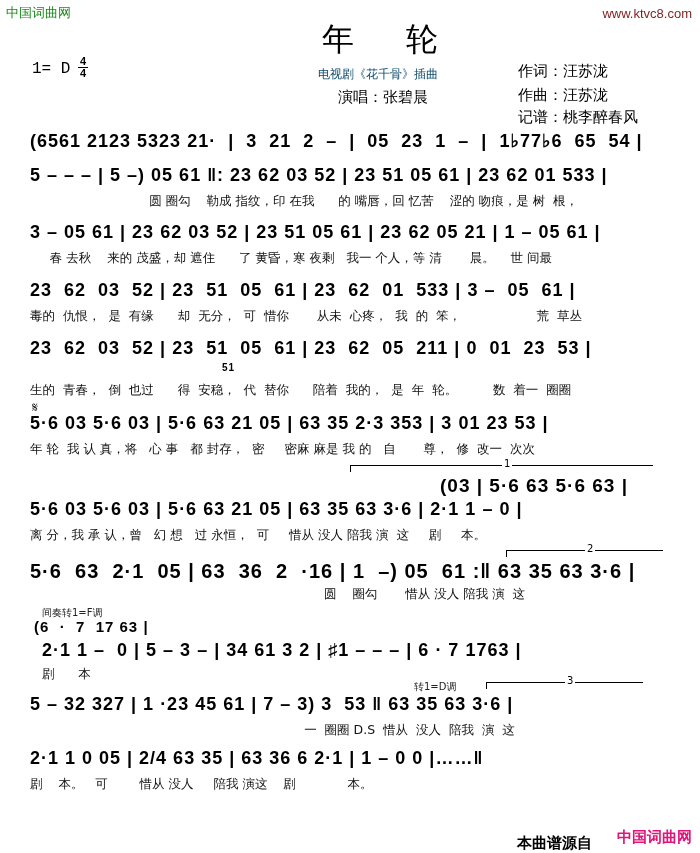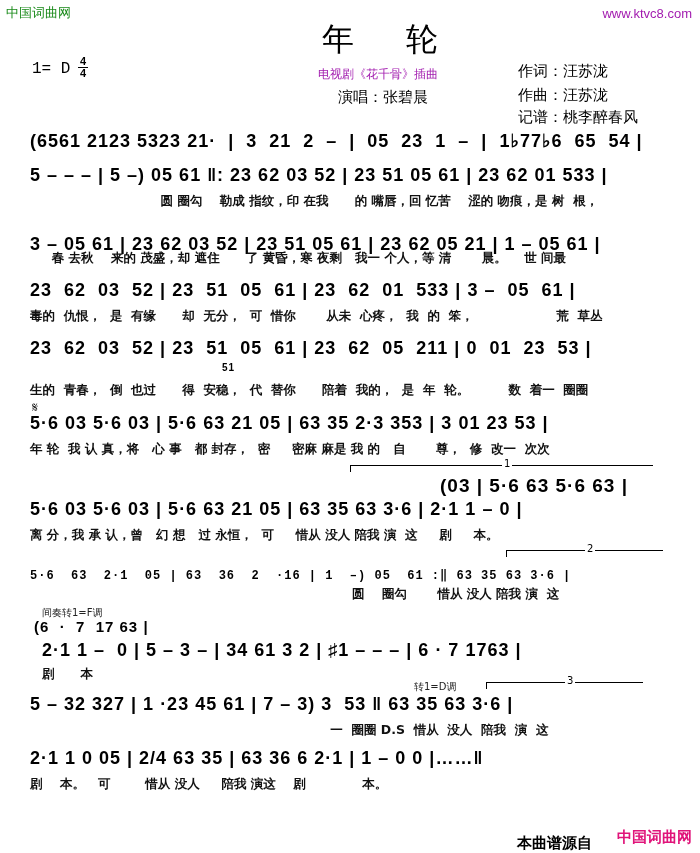--- a/index.html
+++ b/index.html
@@ -1,32 +1,32 @@
 <!DOCTYPE html>
 <html><head>
 <meta charset="utf-8">
 <style>
   html, body { margin: 0; padding: 0; background: #ffffff; }
   body { width: 700px; height: 853px; position: relative; overflow: hidden;
          font-family: "DejaVu Sans", sans-serif; color: #000; }
   .abs { position: absolute; white-space: nowrap; }
   .site-left { left: 6px; top: 4px; font-size: 13px; color: #1a8a1a; }
-  .site-right { right: 8px; top: 6px; font-size: 13px; color: #a21caf; font-family: "Liberation Sans", sans-serif; }
+  .site-right { right: 8px; top: 6px; font-size: 13px; color: #7f1d1d; font-family: "Liberation Sans", sans-serif; }
   .title { left: 322px; top: 18px; font-size: 32px; font-weight: normal; letter-spacing: 52px; font-family: "DejaVu Serif", serif; }
   .key { left: 32px; top: 60px; font-size: 16px; font-family: Liberation Mono, monospace; }
   .timesig { left: 78px; top: 56px; display: inline-flex; flex-direction: column; align-items: center;
              font-size: 11px; font-weight: bold; line-height: 11px; font-family: "Liberation Sans", sans-serif; }
   .timesig .bar { width: 10px; border-top: 1px solid #000; }
-  .subtitle { left: 318px; top: 66px; font-size: 12px; color: #a21caf; font-family: Liberation Serif, serif; }
+  .subtitle { left: 318px; top: 66px; font-size: 12px; color: #0c4a6e; font-family: Liberation Serif, serif; }
   .singer { left: 338px; top: 88px; font-size: 15px; font-family: "DejaVu Serif", serif; }
   .credit { left: 518px; font-size: 15px; font-family: "DejaVu Serif", serif; }
   .row { position: absolute; left: 0; width: 700px; }
   .notes { position: absolute; left: 30px; right: 30px; font-family: "Liberation Sans", sans-serif;
            font-weight: bold; font-size: 18px; letter-spacing: 1px; white-space: pre; }
-  .lyrics { position: absolute; left: 30px; right: 30px; font-size: 12.5px; white-space: pre; color: #111; font-weight: bold; }
+  .lyrics { position: absolute; left: 30px; right: 30px; font-size: 12.5px; white-space: pre; color: #111; }
   .small { position: absolute; font-size: 10px; white-space: nowrap; color: #222; }
   .bracket { position: absolute; height: 6px; border-top: 1px solid #000; border-left: 1px solid #000; }
   .bracket span { position: absolute; top: -8px; left: 50%; font-size: 10px; background: #fff; padding: 0 2px; }
   .footer-src { right: 108px; bottom: 0; font-size: 15px; font-weight: bold; }
   .footer-site { right: 8px; bottom: 6px; font-size: 15px; font-weight: bold; color: #e0147a; }
 </style>
 </head>
 <body>
 
 <div class="abs site-left">中国词曲网</div>
@@ -50,21 +50,21 @@
 <div class="row" style="top:130px">
   <div class="notes" style="top:0">(6561 2123 5323 21·  |  3  21  2  –  |  05  23  1  –  |  1♭77♭6  65  54 |</div>
 </div>
 
 <div class="row" style="top:165px">
   <div class="notes" style="top:0">5 – – – | 5 –) 05 61 ‖: 23 62 03 52 | 23 51 05 61 | 23 62 01 533 |</div>
   <div class="lyrics" style="top:28px">                              圆 圈勾    勒成 指纹，印 在我      的 嘴唇，回 忆苦    涩的 吻痕，是 树  根，</div>
 </div>
 
 <div class="row" style="top:222px">
-  <div class="notes" style="top:12px">3 – 05 61 | 23 62 03 52 | 23 51 05 61 | 23 62 05 21 | 1 – 05 61 |</div>
+  <div class="notes" style="top:0">3 – 05 61 | 23 62 03 52 | 23 51 05 61 | 23 62 05 21 | 1 – 05 61 |</div>
   <div class="lyrics" style="top:28px">     春 去秋    来的 茂盛，却 遮住      了 黄昏，寒 夜剩   我一 个人，等 清       晨。    世 间最</div>
 </div>
 
 <div class="row" style="top:280px">
   <div class="notes" style="top:0">23  62  03  52 | 23  51  05  61 | 23  62  01  533 | 3 –  05  61 |</div>
   <div class="lyrics" style="top:28px">毒的  仇恨，  是  有缘      却  无分，  可  惜你       从未  心疼，  我  的  笨，                   荒  草丛</div>
 </div>
 
 <div class="row" style="top:338px">
   <div class="notes" style="top:0">23  62  03  52 | 23  51  05  61 | 23  62  05  211 | 0  01  23  53 |</div>
@@ -84,21 +84,21 @@
     </div>
   <div class="notes" style="left:440px; top:12px; font-size:19px;">(03 | 5·6 63 5·6 63 |</div>
   <div class="notes" style="top:36px">5·6 03 5·6 03 | 5·6 63 21 05 | 63 35 63 3·6 | 2·1 1 – 0 |</div>
   <div class="lyrics" style="top:64px">离 分，我 承 认，曾   幻 想   过 永恒，  可     惜从 没人 陪我 演  这     剧     本。</div>
 </div>
 
 <div class="row" style="top:548px">
   <div class="bracket" style="left:506px; top:2px; width:156px;">
       <span>2</span>
     </div>
-  <div class="notes" style="top:20px; font-size:12px;font-family:Liberation Mono, monospace;">5·6  63  2·1  05 | 63  36  2  ·16 | 1  –) 05  61 :‖ 63 35 63 3·6 |</div>
+  <div class="notes" style="top:12px; font-size:20px;">5·6  63  2·1  05 | 63  36  2  ·16 | 1  –) 05  61 :‖ 63 35 63 3·6 |</div>
   <div class="lyrics" style="top:38px">                                                                          圆    圈勾       惜从 没人 陪我 演  这</div>
 </div>
 
 <div class="row" style="top:606px">
   <div class="small" style="left:42px; top:0;">间奏转1=F调</div>
   <div class="notes" style="left:34px; top:12px; font-size:15px;">(6  ·  7  17 63 |</div>
   <div class="notes" style="left:42px; top:34px;">2·1 1 –  0 | 5 – 3 – | 34 61 3 2 | ♯1 – – – | 6 · 7 1763 |</div>
   <div class="lyrics" style="left:42px; top:60px">剧      本</div>
 </div>
 

